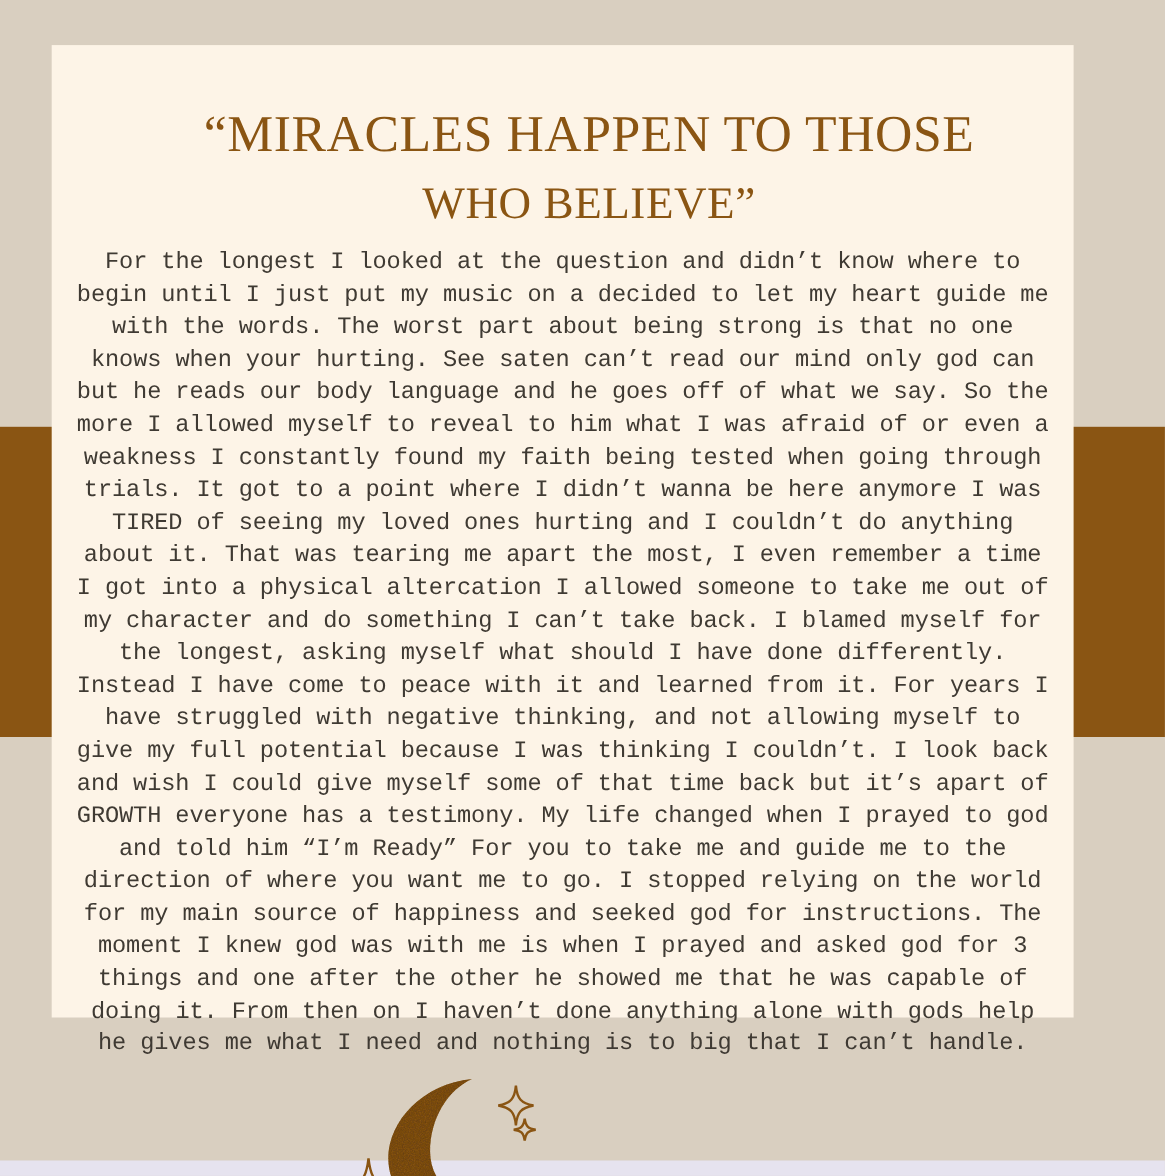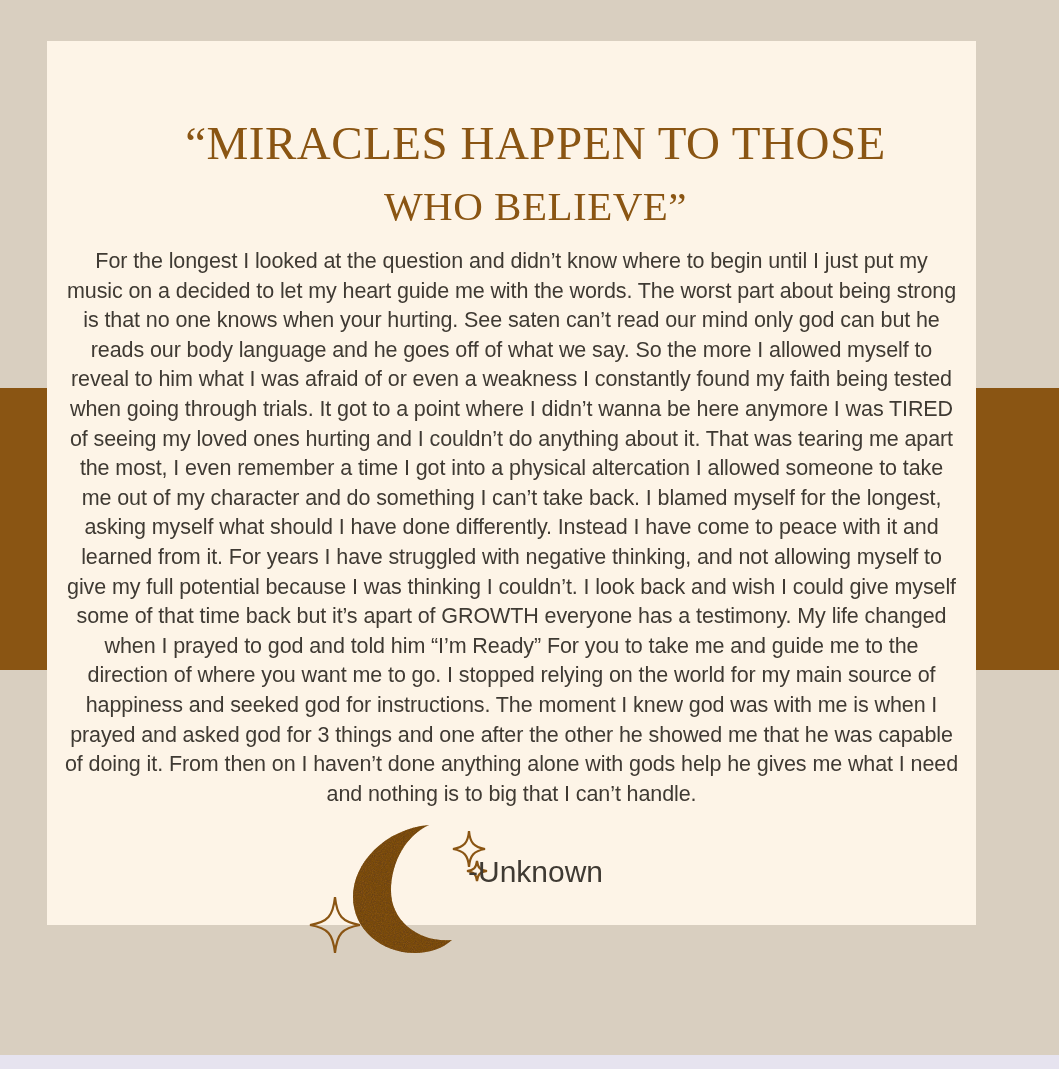--- a/index.html
+++ b/index.html
@@ -60,21 +60,21 @@
     left: 47px;
     top: 41px;
     width: 929px;
     height: 884px;
     background: #fdf4e7;
     box-sizing: border-box;
     padding: 0;
   }
 
   #title-block {
-    padding-top: 72px;
+    padding-top: 51px;
     text-align: center;
     margin-left: 48px;
   }
   .title-line {
     font-family: "Liberation Serif", serif;
     font-weight: normal;
     color: #8a5513;
     font-size: 41px;
     letter-spacing: 0.5px;
     line-height: 61px;
@@ -83,21 +83,21 @@
   .title-line .big {
     font-size: 47px;
   }
 
   #body-text {
     margin: 10px 18px 0 18px;
     text-align: center;
     color: #3f3a33;
     font-size: 21.5px;
     line-height: 29.6px;
-    font-family: Liberation Sans, sans-serif;
+    font-family: Liberation Mono, monospace;
     letter-spacing: -0.1px;
   }
 
   #attribution-row {
     margin-top: 10px;
     position: relative;
     height: 140px;
   }
 
   #moon-art {
@@ -155,16 +155,15 @@
         <path d="M130 6 C 86 10, 54 44, 54 78 C 54 110, 82 134, 116 134 C 131 134, 144 129, 153 121
                  C 120 124, 92 102, 92 72 C 92 42, 108 16, 130 6 Z" fill="#5e3a0c" filter="url(#grain)" opacity="0.9"></path>
       </g>
 
       <g fill="none" stroke="#8a5513" stroke-width="2.2">
         <path d="M170 12 C 171 24, 175 28, 186 30 C 175 32, 171 36, 170 48 C 169 36, 165 32, 154 30 C 165 28, 169 24, 170 12 Z"></path>
         <path d="M178 42 C 179 49, 181 51, 188 52 C 181 53, 179 55, 178 62 C 177 55, 175 53, 168 52 C 175 51, 177 49, 178 42 Z"></path>
         <path d="M36 78 C 38 97, 43 103, 61 106 C 43 109, 38 115, 36 134 C 34 115, 29 109, 11 106 C 29 103, 34 97, 36 78 Z"></path>
       </g>
     </svg>
-    <div id="author">-Unknown</div>
   </div>
 
 </div>
 
 </body></html>

